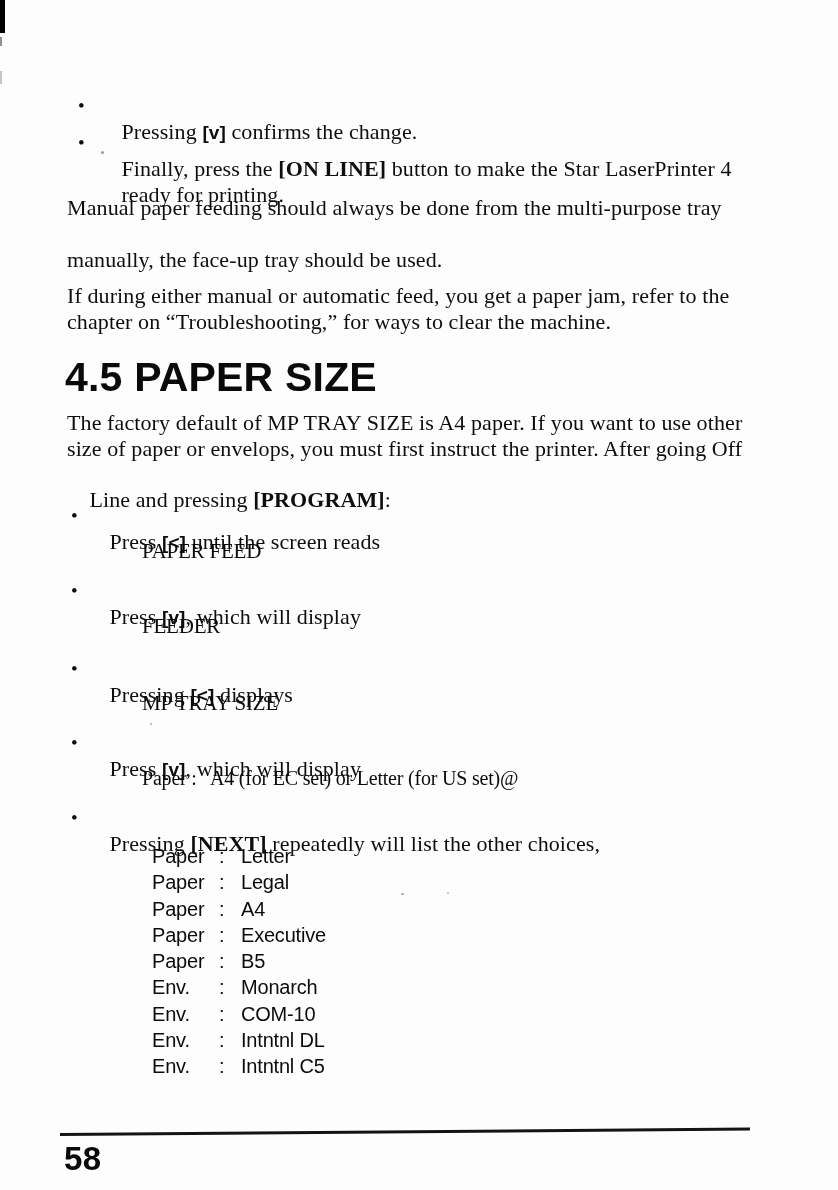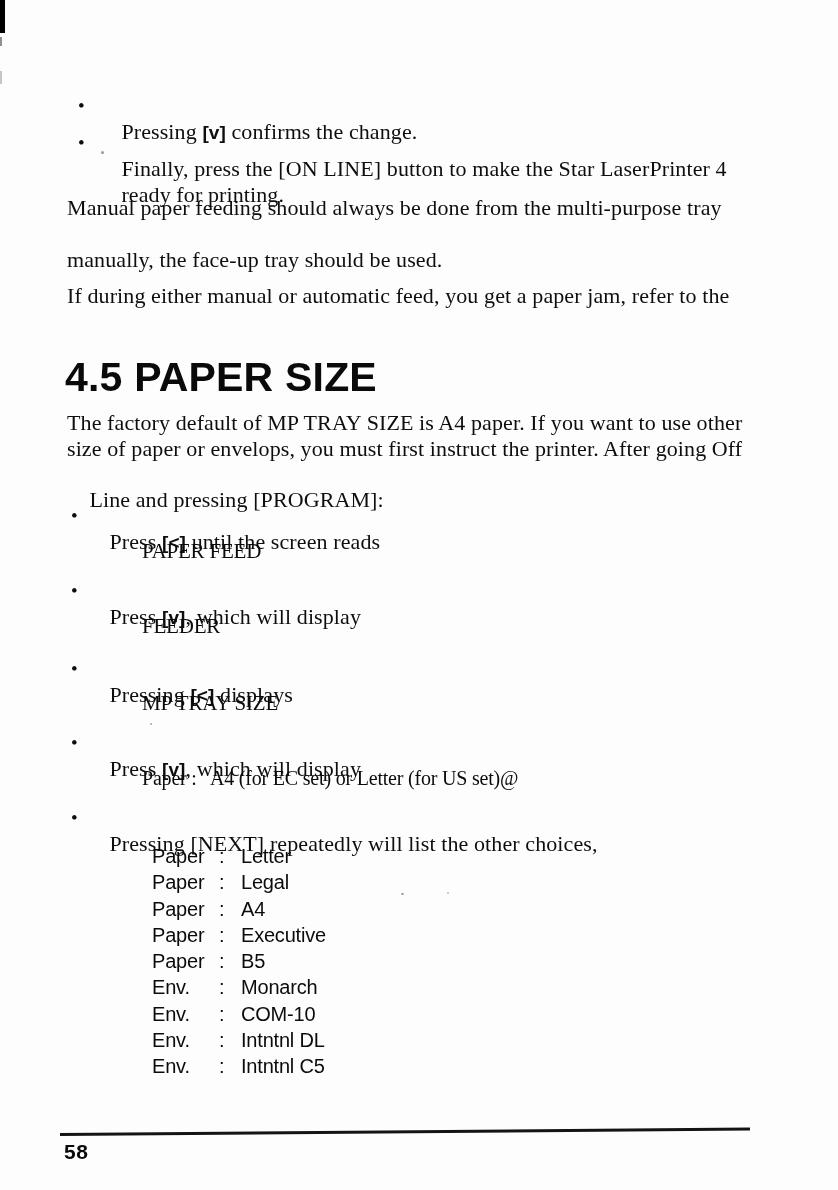--- a/index.html
+++ b/index.html
@@ -23,21 +23,21 @@
     line-height: 26px;
     white-space: pre;
     letter-spacing: 0.1px;
   }
   .marker {
     position: absolute;
     left: 0;
     top: 0;
     font-size: 19px;
   }
-  .key { font-weight: 400; }
+  .key { font-weight: 700; }
   .ksans {
     font-family: "Liberation Sans", sans-serif;
     font-weight: 700;
     font-size: 19px;
   }
   .heading {
     position: absolute;
     left: 65px;
     top: 360px;
     font-family: "Liberation Sans", sans-serif;
@@ -85,21 +85,21 @@
     width: 690px;
     border-top: 3px solid #141414;
     transform: rotate(-0.45deg);
     transform-origin: left center;
   }
   .pageno {
     position: absolute;
     left: 64px;
     top: 1140px;
     font-family: "Liberation Sans", sans-serif;
-    font-size: 21px;
+    font-size: 33px;
     font-weight: 700;
     letter-spacing: 0.5px;
     color: #0a0a0a;
   }
   
   .corner-bar {
     position: absolute;
     left: 0; top: 0;
     width: 5px; height: 33px;
     background: #000;
@@ -138,20 +138,21 @@
     <span class="marker">•</span><span>Finally, press the </span><span class="key">[ON LINE]</span><span> button to make the Star LaserPrinter 4</span>
   </div>
   <div class="tl" style="left:99px; top:156px">
     <span>ready for printing.</span>
   </div>
 
   <div class="tl" style="left:67px; top:195px">Manual paper feeding should always be done from the multi-purpose tray</div>
   <div class="tl" style="left:67px; top:247px">manually, the face-up tray should be used.</div>
 
   <div class="tl" style="left:67px; top:283px">If during either manual or automatic feed, you get a paper jam, refer to the</div>
+  <div class="tl" style="left:67px; top:309px">chapter on “Troubleshooting,” for ways to clear the machine.</div>
 
   <div class="heading">4.5 PAPER SIZE</div>
 
   <div class="tl" style="left:67px; top:410px">The factory default of MP TRAY SIZE is A4 paper. If you want to use other</div>
   <div class="tl" style="left:67px; top:436px">size of paper or envelops, you must first instruct the printer. After going Off</div>
   <div class="tl" style="left:67px; top:461px">
     <span>Line and pressing </span><span class="key">[PROGRAM]</span><span>:</span>
   </div>
 
   <div class="tl" style="left:71px; top:503px; padding-left:16px">

